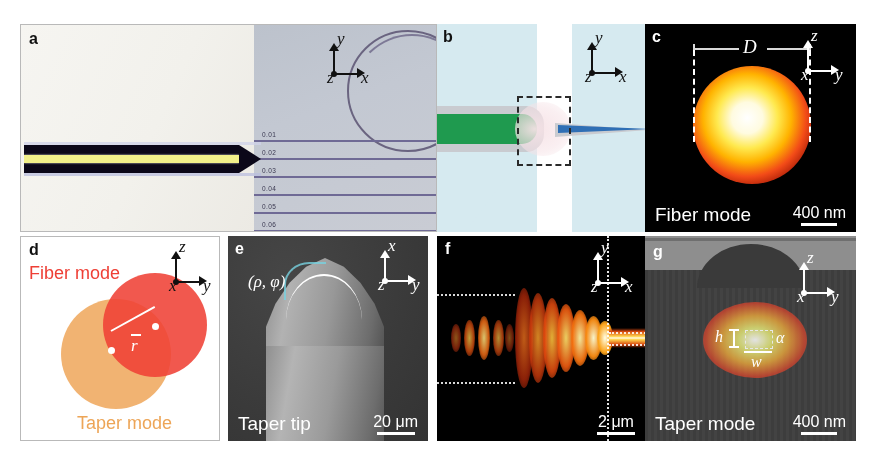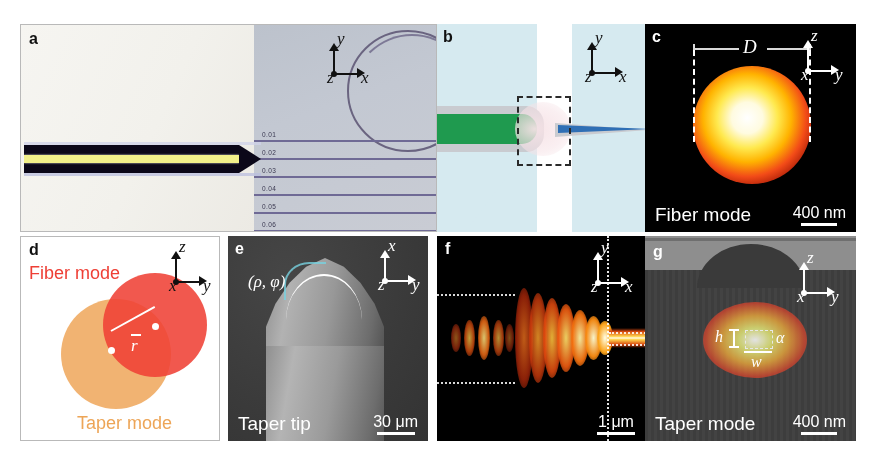--- a/index.html
+++ b/index.html
@@ -249,21 +249,21 @@
     <div class="e-bg"></div>
     <div class="e-shaft"></div>
     <div class="e-cone"></div>
     <div class="e-edge"></div>
     <div class="e-arcL"></div>
     <div class="e-rho">(ρ, φ)</div>
 
     <div class="plabel light" style="left:7px;top:5px;">e</div>
     <div class="modelabel">Taper tip</div>
     <div class="scalewrap">
-      <span>30 μm</span>
+      <span>20 μm</span>
       <div class="scalebar" style="width:38px"></div>
     </div>
 
     <div class="axes light" style="left:134px;top:6px;">
       <div class="ax-line ax-v"></div>
       <div class="ax-line ax-h"></div>
       <div class="ax-arrow-up"></div>
       <div class="ax-arrow-r"></div>
       <div class="ax-dot"></div>
       <div class="ax-lab lab-up">x</div>
@@ -292,21 +292,21 @@
     <div class="f-beam" style="left:172px;top:92px;width:40px;height:20px;background:linear-gradient(180deg,rgba(0,0,0,0) 0%,#d8480f 18%,#ffd34d 42%,#fffbe8 50%,#ffd34d 58%,#d8480f 82%,rgba(0,0,0,0) 100%);"></div>
 
     <div class="f-hdot" style="left:0px;top:58px;width:78px;"></div>
     <div class="f-hdot" style="left:0px;top:146px;width:78px;"></div>
     <div class="f-hdot" style="left:172px;top:96px;width:40px;"></div>
     <div class="f-hdot" style="left:172px;top:108px;width:40px;"></div>
     <div class="f-vdot" style="left:170px;top:0px;height:205px;"></div>
 
     <div class="plabel light" style="left:8px;top:5px;">f</div>
     <div class="scalewrap">
-      <span>1 μm</span>
+      <span>2 μm</span>
       <div class="scalebar" style="width:38px"></div>
     </div>
 
     <div class="axes light" style="left:138px;top:8px;">
       <div class="ax-line ax-v"></div>
       <div class="ax-line ax-h"></div>
       <div class="ax-arrow-up"></div>
       <div class="ax-arrow-r"></div>
       <div class="ax-dot"></div>
       <div class="ax-lab lab-up">y</div>

